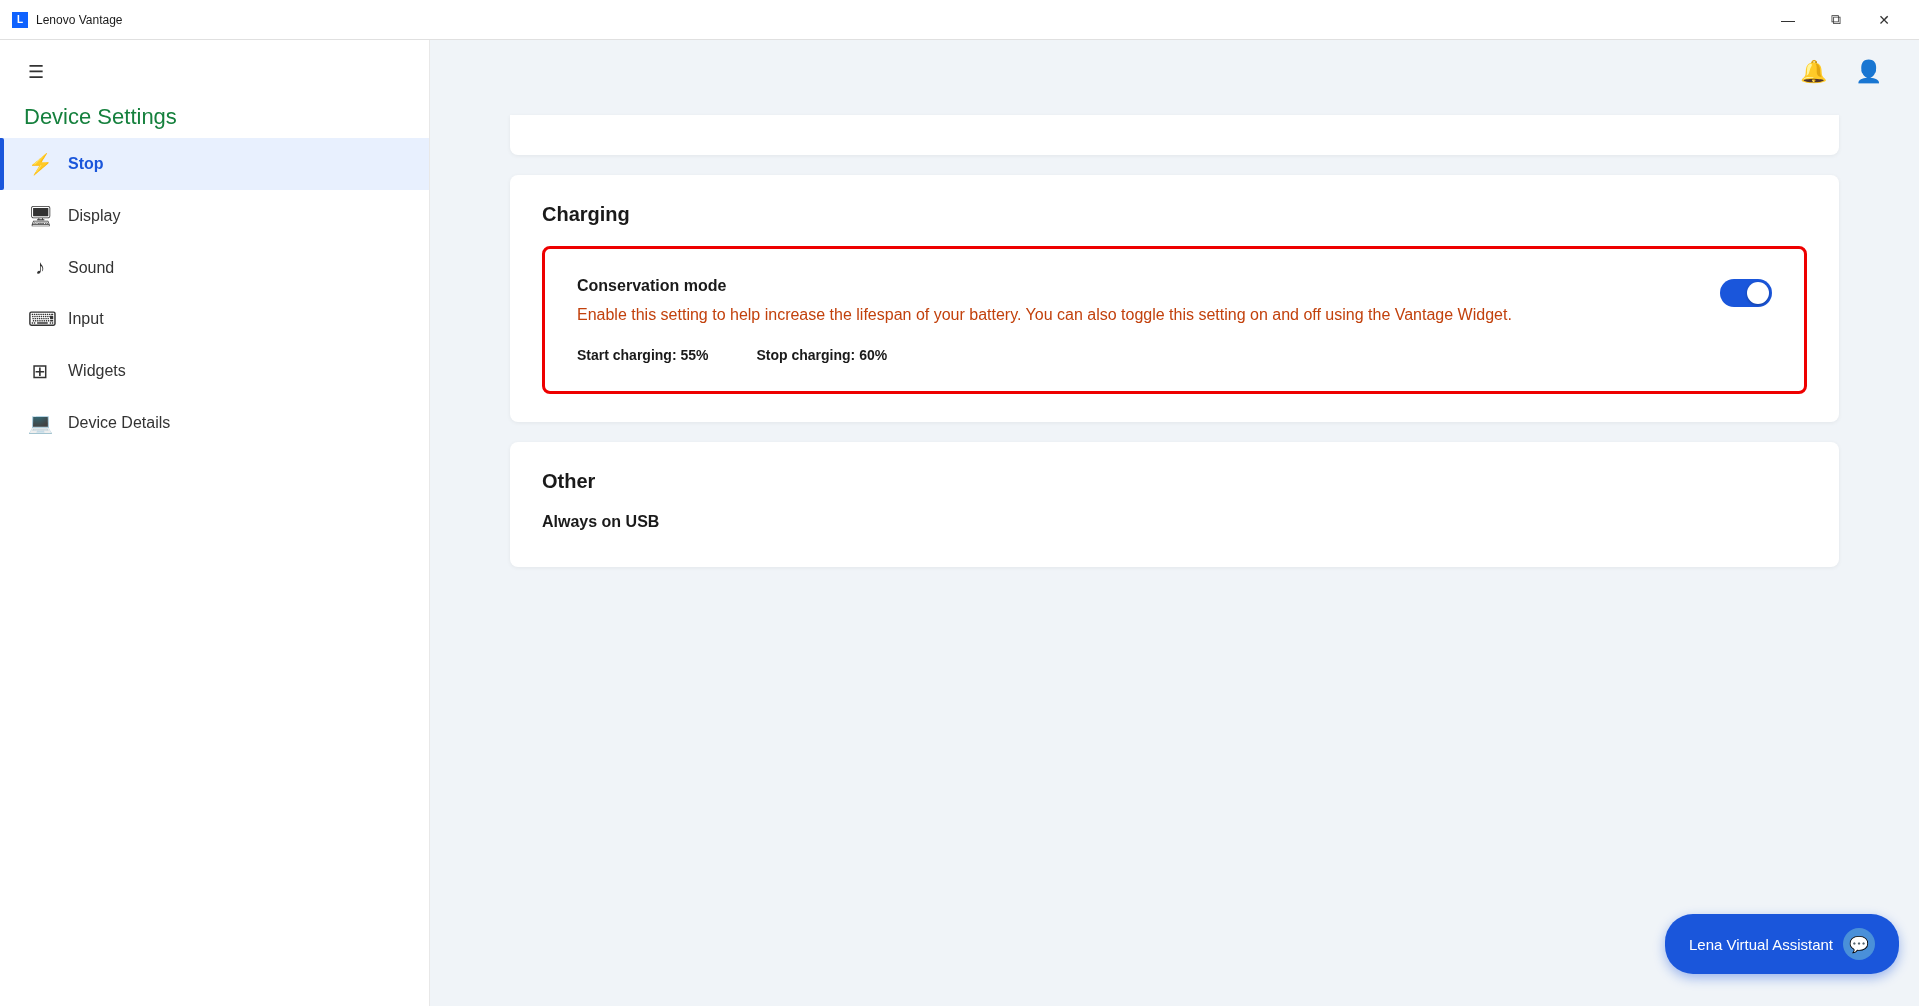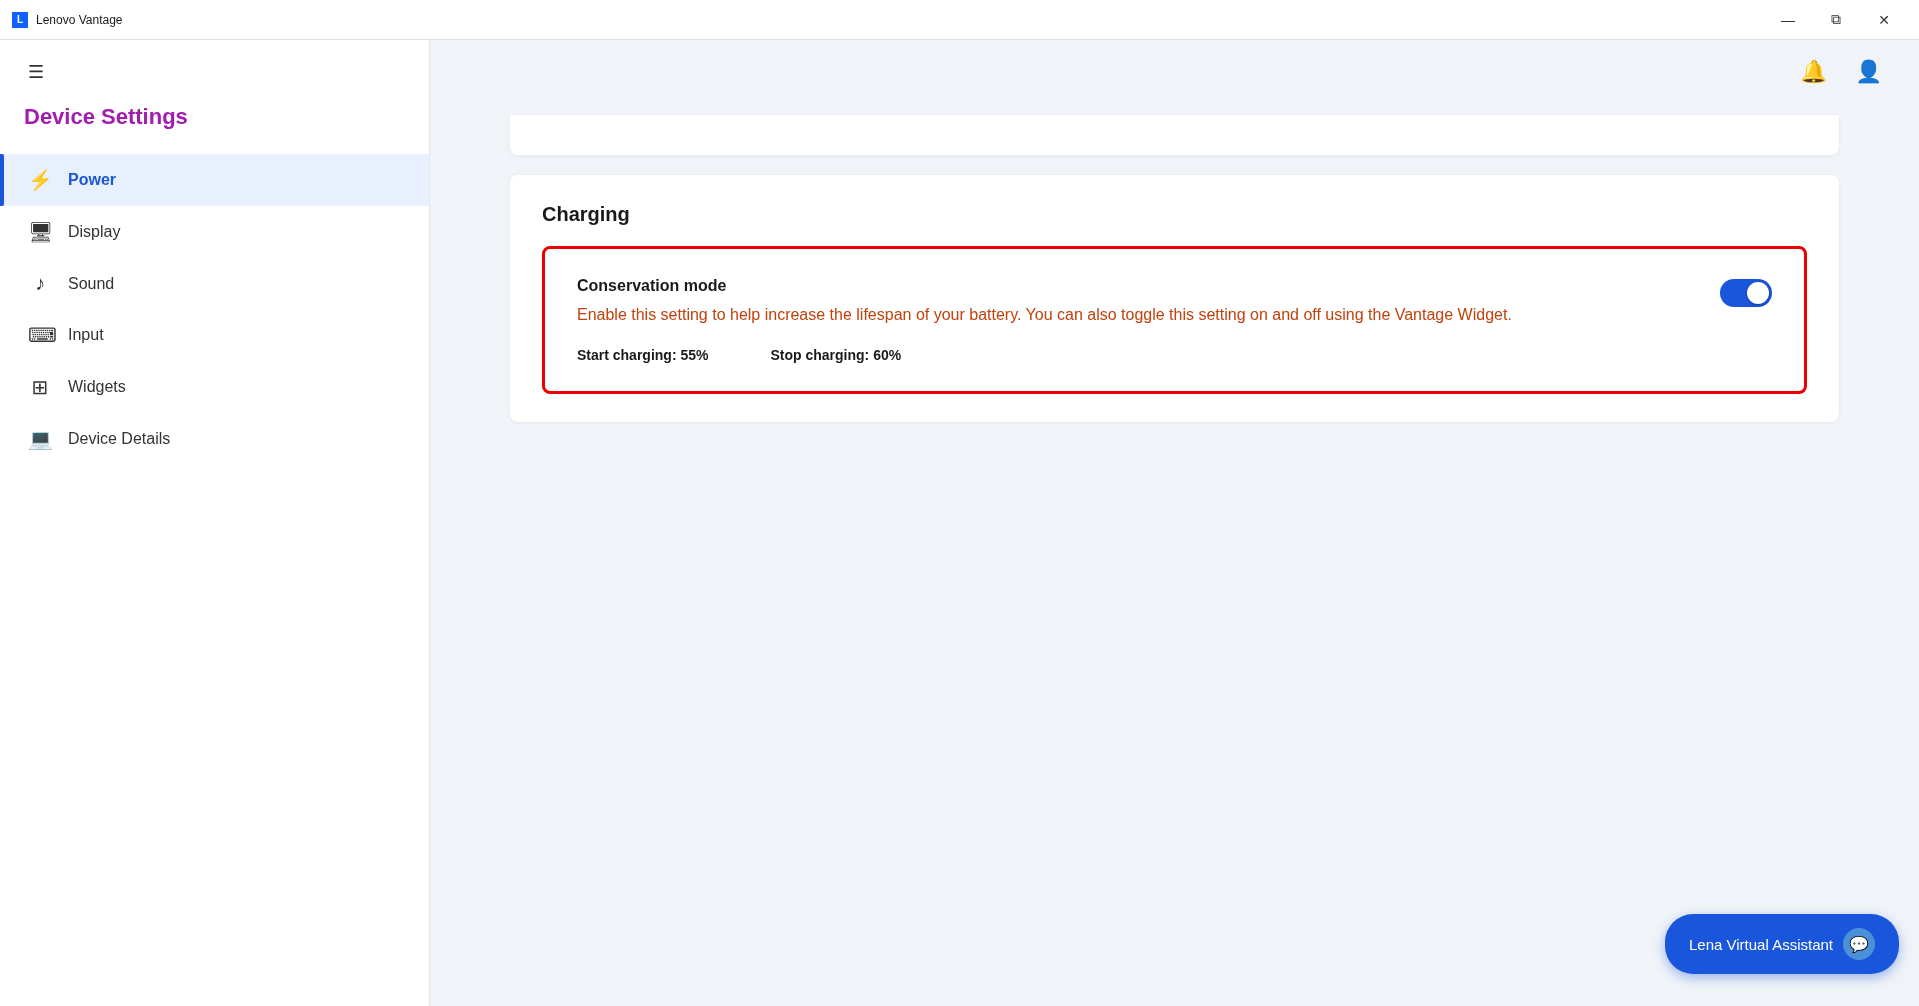--- a/index.html
+++ b/index.html
@@ -85,23 +85,23 @@
     .hamburger-btn {
       background: none;
       border: none;
       cursor: pointer;
       font-size: 18px;
       color: #333;
       padding: 4px;
     }
     .sidebar-title {
       font-size: 22px;
-      font-weight: 700;
-      color: #a21caf;
-      padding: 0 24px 24px 24px;
+      font-weight: 400;
+      color: #15803d;
+      padding: 0 24px 8px 24px;
     }
 
     .nav-item {
       display: flex;
       align-items: center;
       gap: 16px;
       padding: 14px 28px;
       cursor: pointer;
       font-size: 16px;
       color: #333;
@@ -256,21 +256,21 @@
       border-radius: 50%;
       background: #fff;
       transition: left 0.2s;
       box-shadow: 0 1px 3px rgba(0,0,0,0.3);
     }
     .toggle-track.on .toggle-thumb { left: 27px; }
     .toggle-track.off .toggle-thumb { left: 3px; }
 
     .charge-info {
       display: flex;
-      gap: 62px;
+      gap: 48px;
       margin-top: 20px;
     }
     .charge-label {
       font-size: 14px;
       font-weight: 600;
       color: #1a1a1a;
     }
 
     
     .lena-btn {
@@ -323,21 +323,21 @@
   <div class="sidebar">
     <div class="sidebar-header">
       <button class="hamburger-btn">
         <span>☰</span>
       </button>
     </div>
     <div class="sidebar-title">Device Settings</div>
 
     <div class="nav-item active">
       <span class="nav-icon active-color">⚡</span>
-      <span>Power</span>
+      <span>Stop</span>
     </div>
     <div class="nav-item">
       <span class="nav-icon">🖥</span>
       <span>Display</span>
     </div>
     <div class="nav-item">
       <span class="nav-icon">♪</span>
       <span>Sound</span>
     </div>
     <div class="nav-item">
@@ -387,20 +387,29 @@
             </div>
           </div>
           <div class="charge-info">
             <span class="charge-label">Start charging: 55%</span>
             <span class="charge-label">Stop charging: 60%</span>
           </div>
         </div>
       </div>
 
 
+      <div class="card">
+        <div class="section-title">Other</div>
+
+        <div class="setting-row">
+          <div class="setting-info">
+            <div class="setting-name">Always on USB</div>
+          </div>
+        </div>
+      </div>
 
     </div>
   </div>
 
 </div>
 
 <button class="lena-btn">
   <span>Lena Virtual Assistant</span>
   <div class="lena-avatar">
     <span>💬</span>

